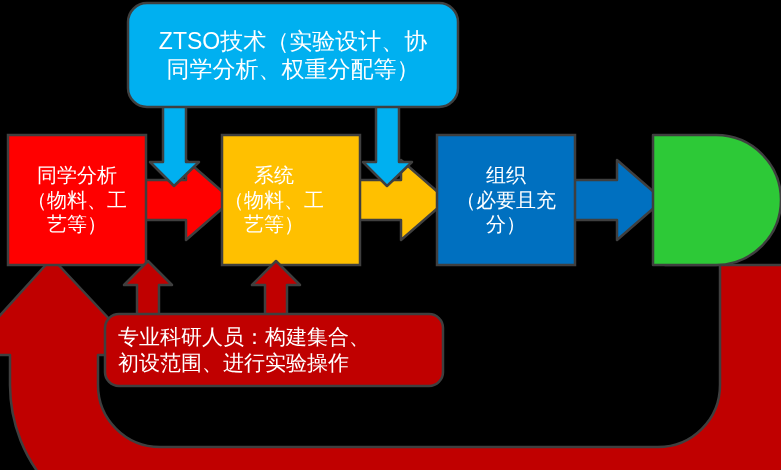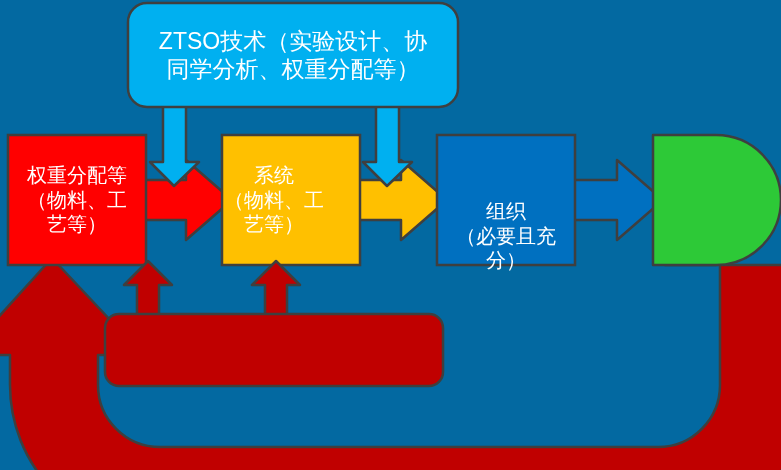--- a/index.html
+++ b/index.html
@@ -10,21 +10,21 @@
   body {
     width: 781px;
     height: 470px;
     overflow: hidden;
     font-family: "Liberation Sans", "DejaVu Sans", sans-serif;
   }
   #diagram-root {
     position: relative;
     width: 781px;
     height: 470px;
-    background: #0369a1;
+    background: #000000;
   }
   #diagram-svg {
     position: absolute;
     left: 0;
     top: 0;
     width: 781px;
     height: 470px;
   }
   .node-label {
     position: absolute;
@@ -58,21 +58,20 @@
     width: 134px;
     height: 126px;
     font-size: 20px;
   }
   #label-organize {
     left: 439px;
     top: 137px;
     width: 134px;
     height: 126px;
     font-size: 20px;
-    margin-top: 36px;
   }
   #label-goal {
     left: 657px;
     top: 137px;
     width: 108px;
     height: 126px;
     font-size: 20px;
   }
   #label-staff {
     left: 112px;
@@ -162,27 +161,29 @@
 
     <g>
       <rect x="105" y="314" width="338" height="72" rx="14" ry="14" fill="#C00000" stroke="#3F3F3F" stroke-width="2.5"></rect>
     </g>
 
   </svg>
 
   <div class="node-label" id="label-ztso">ZTSO技术（实验设计、协
 同学分析、权重分配等）</div>
 
-  <div class="node-label" id="label-build">权重分配等
+  <div class="node-label" id="label-build">同学分析
 （物料、工
 艺等）</div>
 
   <div class="node-label" id="label-system">系统
 （物料、工
 艺等）</div>
 
   <div class="node-label" id="label-organize">组织
 （必要且充
 分）</div>
 
 
+  <div class="node-label" id="label-staff">专业科研人员：构建集合、
+初设范围、进行实验操作</div>
 
 </div>
 
 </body></html>

